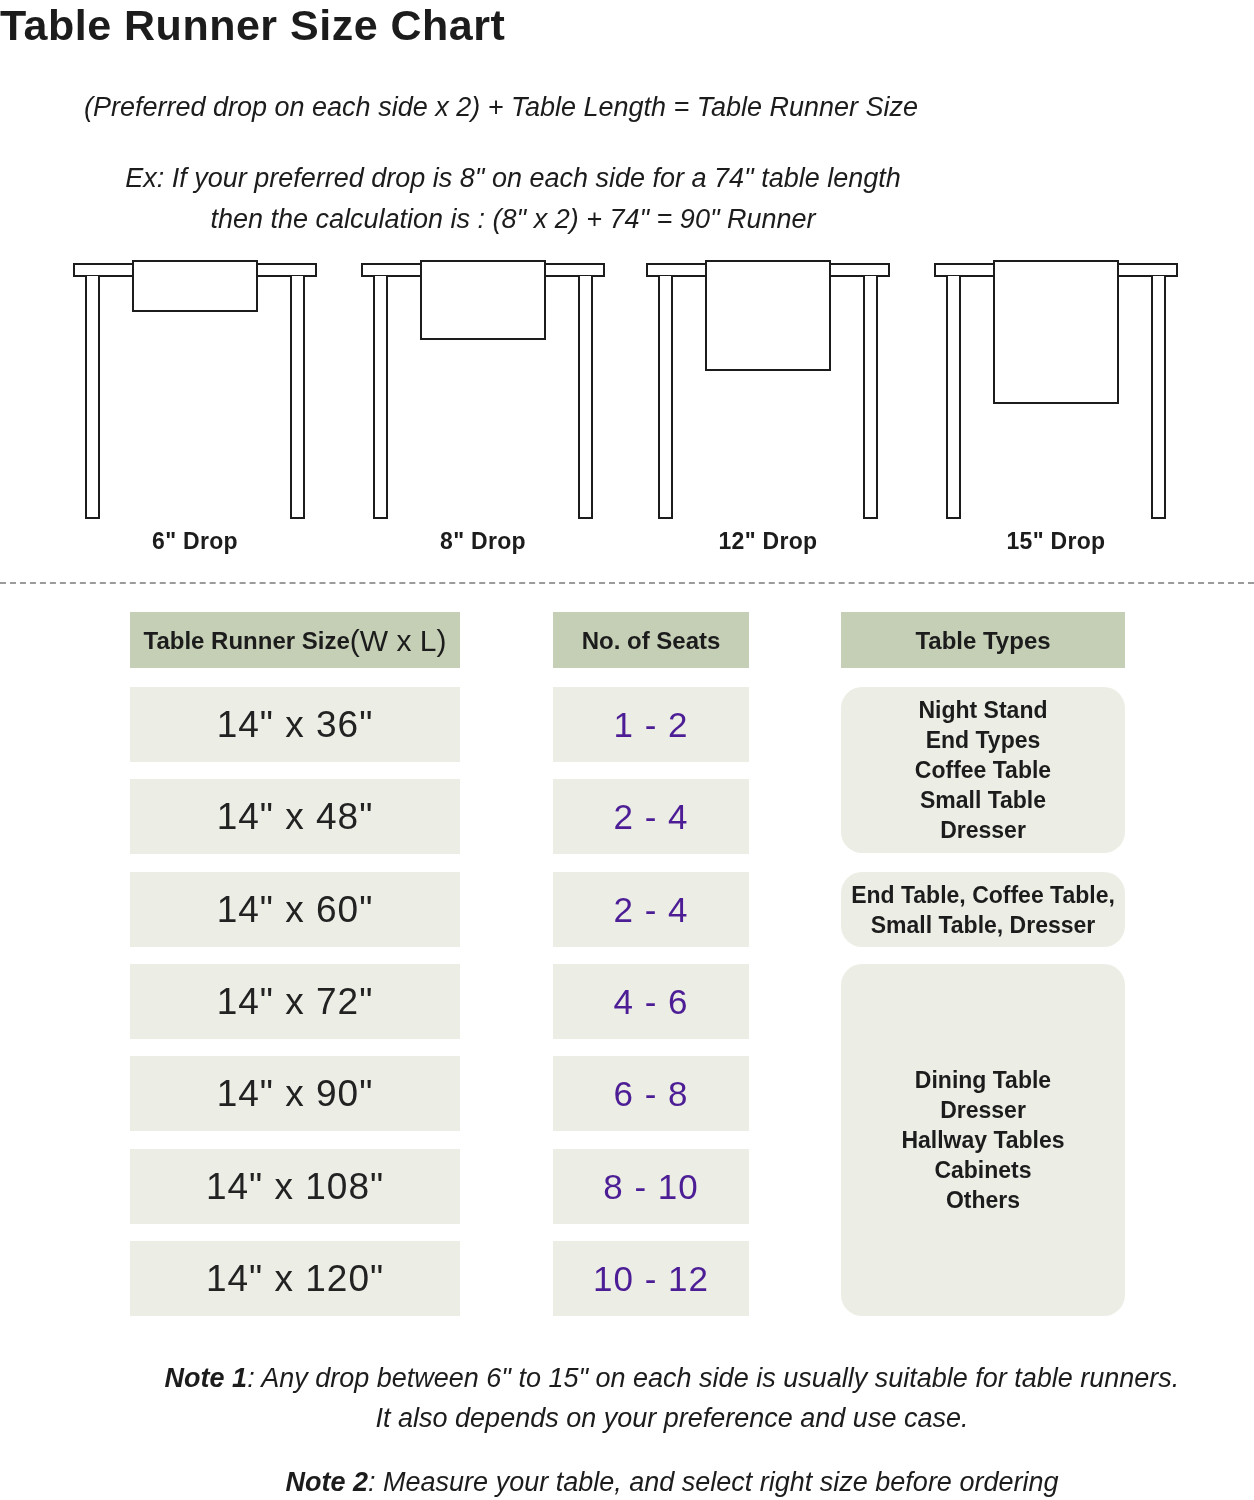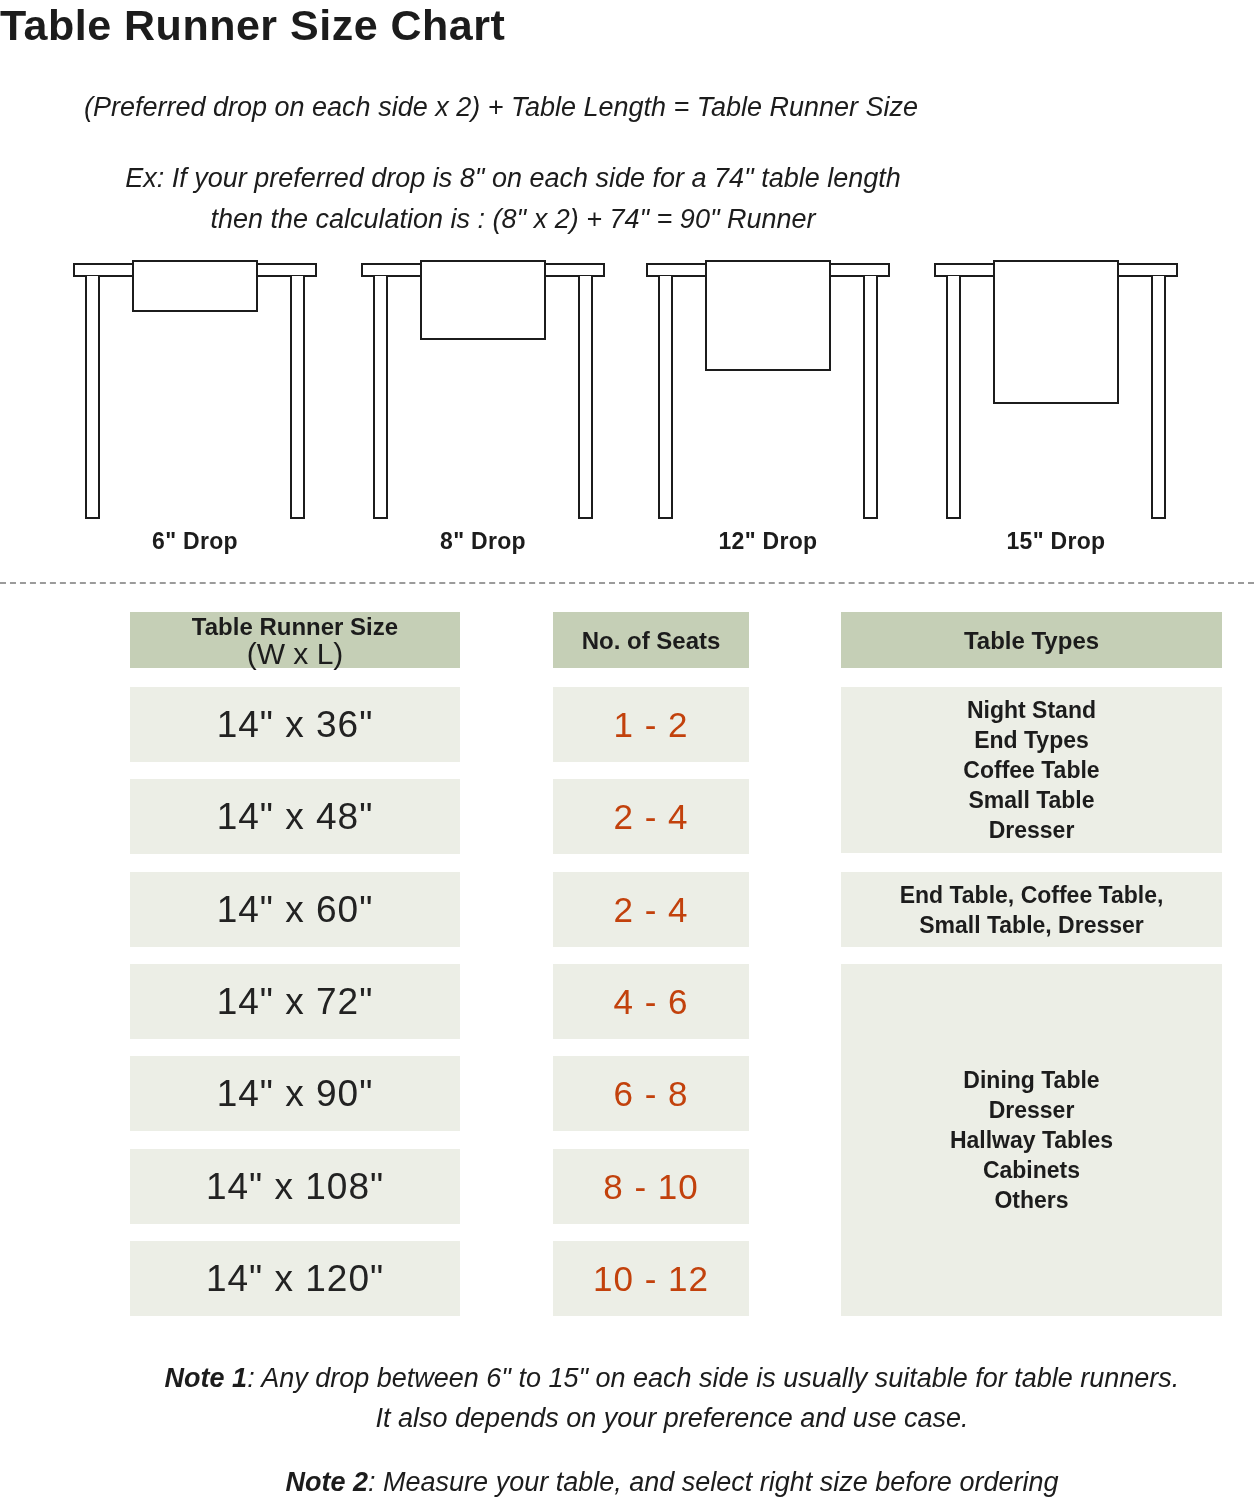--- a/index.html
+++ b/index.html
@@ -46,37 +46,37 @@
     background:#fff;border:2px solid var(--line);
   }
   .drop-label{
     position:absolute;top:270px;left:0;width:244px;text-align:center;
     font-size:23px;font-weight:700;letter-spacing:.3px;
   }
   
   .divider{top:582px;left:0;width:1254px;border-top:2px dashed var(--divider);}
   
   .hdr{
-    background:var(--header-bg);display:flex;flex-direction:column;
+    background:var(--header-bg);display:flex;flex-direction:row;
     align-items:center;justify-content:center;height:56px;top:612px;
     font-weight:700;font-size:24px;line-height:27px;
   }
   .hdr .sub{font-weight:400;font-size:30px;}
   .col-size{left:130px;width:330px;}
   .col-seats{left:553px;width:196px;}
-  .col-types{left:841px;width:381px;}
+  .col-types{left:841px;width:284px;}
   .cell{
     background:var(--cell-bg);display:flex;flex-direction:column;
     align-items:center;justify-content:center;text-align:center;
   }
   .cell.val{height:75px;font-size:37px;font-weight:300;letter-spacing:1px;color:#222;}
-  .cell.seats{height:75px;font-size:35px;font-weight:300;letter-spacing:1px;color:#c2410c;}
+  .cell.seats{height:75px;font-size:35px;font-weight:300;letter-spacing:1px;color:#4c1d95;}
   .r0{top:687px;} .r1{top:779px;} .r2{top:872px;} .r3{top:964px;}
   .r4{top:1056px;} .r5{top:1149px;} .r6{top:1241px;}
-  .cell.types{font-size:23px;font-weight:700;line-height:30px;}
+  .cell.types{font-size:23px;font-weight:700;line-height:30px;border-radius:21px;}
   .types-a{top:687px;height:166px;}
   .types-b{top:872px;height:75px;text-align:right;}
   .types-c{top:964px;height:352px;}
   
   .note{
     left:0;width:1254px;text-align:center;
     font-style:italic;font-size:27px;line-height:40px;margin-left:45px;
   }
   .note b{font-weight:700;}
   .note-1{top:1358px;}

